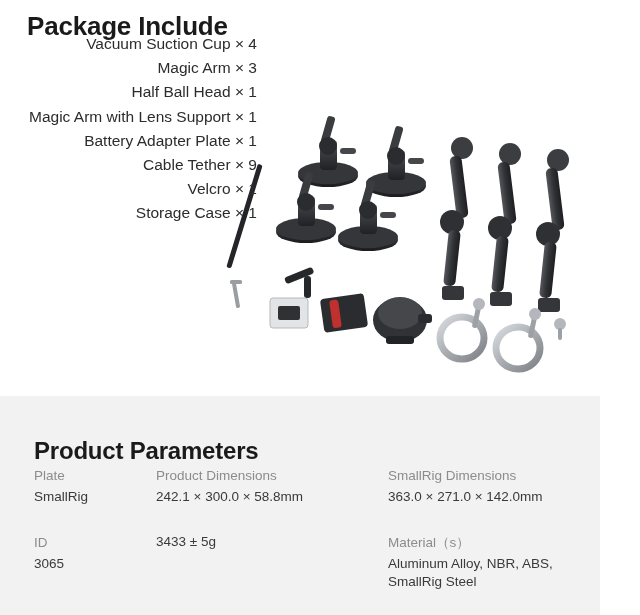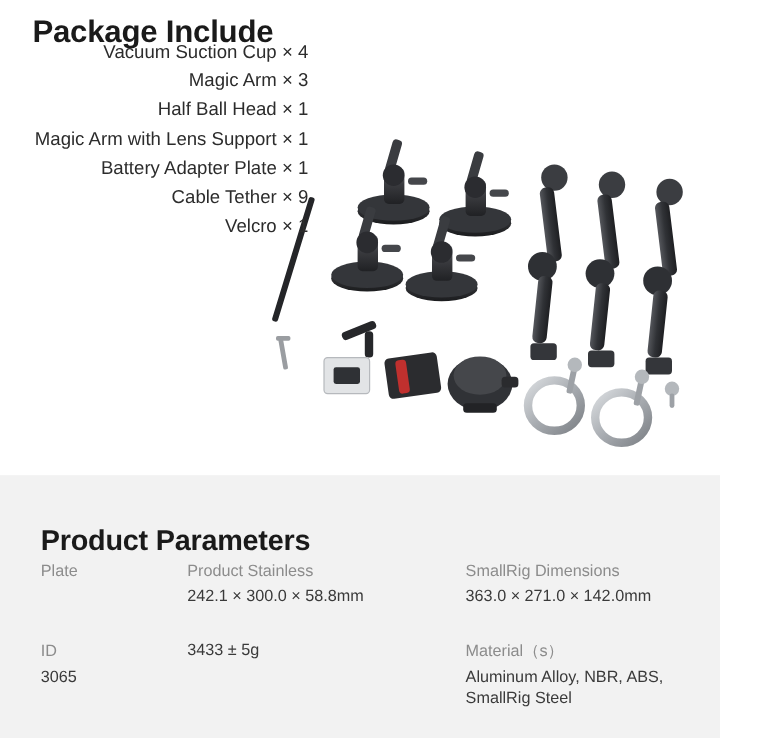--- a/index.html
+++ b/index.html
@@ -121,20 +121,21 @@
     <h1 class="include-title">Package Include</h1>
 
     <ul class="include-list">
       <li>Vacuum Suction Cup × 4</li>
       <li>Magic Arm × 3</li>
       <li>Half Ball Head × 1</li>
       <li>Magic Arm with Lens Support × 1</li>
       <li>Battery Adapter Plate × 1</li>
       <li>Cable Tether × 9</li>
       <li>Velcro × 1</li>
+      <li>Storage Case × 1</li>
     </ul>
 
     <div class="product-image">
       <svg viewBox="0 0 440 275" width="440" height="275" xmlns="http://www.w3.org/2000/svg">
         <defs>
           <linearGradient id="gMetal" x1="0" y1="0" x2="0" y2="1">
             <stop offset="0%" stop-color="#6d7075"></stop>
             <stop offset="45%" stop-color="#3a3b3f"></stop>
             <stop offset="100%" stop-color="#202124"></stop>
           </linearGradient>
@@ -266,24 +267,25 @@
     </div>
   </section>
 
   <section class="params-section">
     <h2 class="params-title">Product Parameters</h2>
 
     <div class="params-grid">
 
       <div class="param-cell">
         <div class="param-label">Plate</div>
-      </div>
-
-      <div class="param-cell">
-        <div class="param-label">Product Stainless</div>
+        <div class="param-value">SmallRig</div>
+      </div>
+
+      <div class="param-cell">
+        <div class="param-label">Product Dimensions</div>
         <div class="param-value">242.1 × 300.0 × 58.8mm</div>
       </div>
 
       <div class="param-cell">
         <div class="param-label">SmallRig Dimensions</div>
         <div class="param-value">363.0 × 271.0 × 142.0mm</div>
       </div>
 
       <div class="param-cell">
         <div class="param-label">ID</div>

